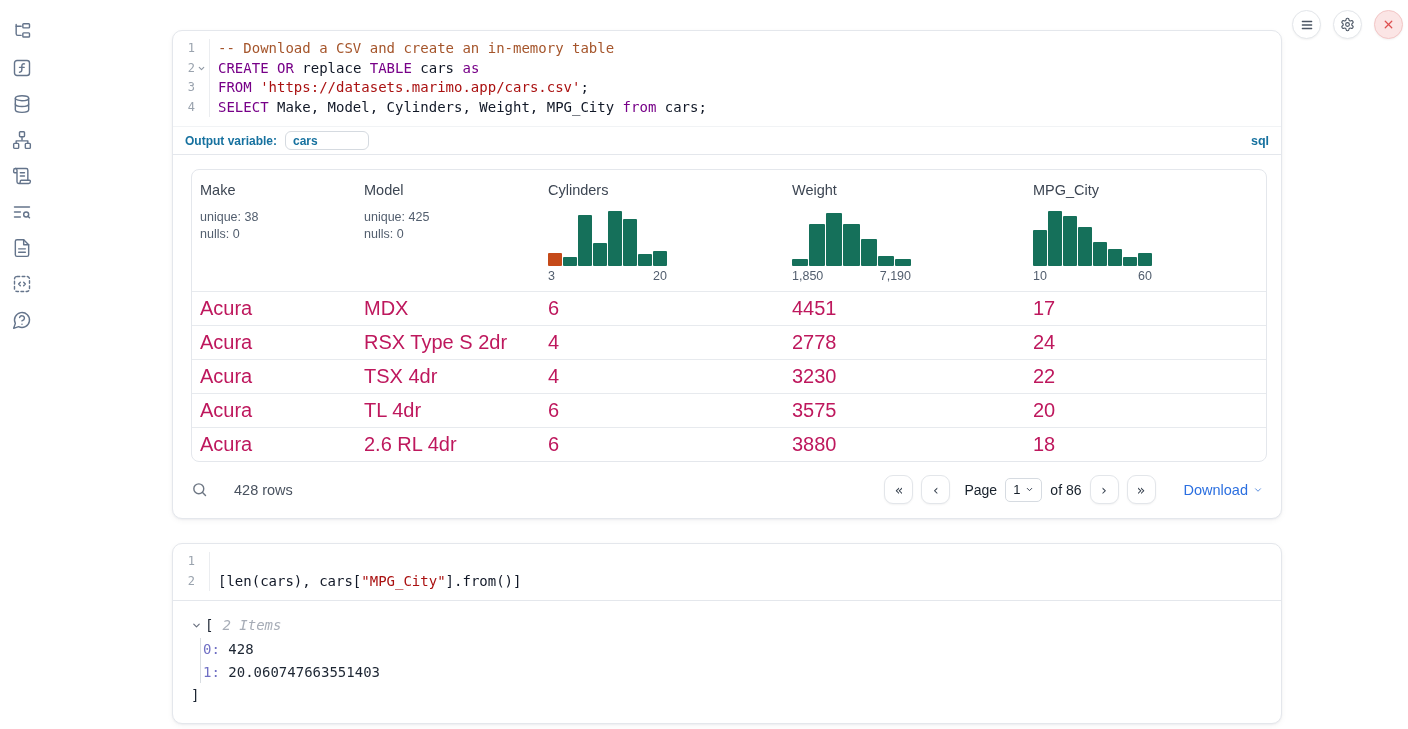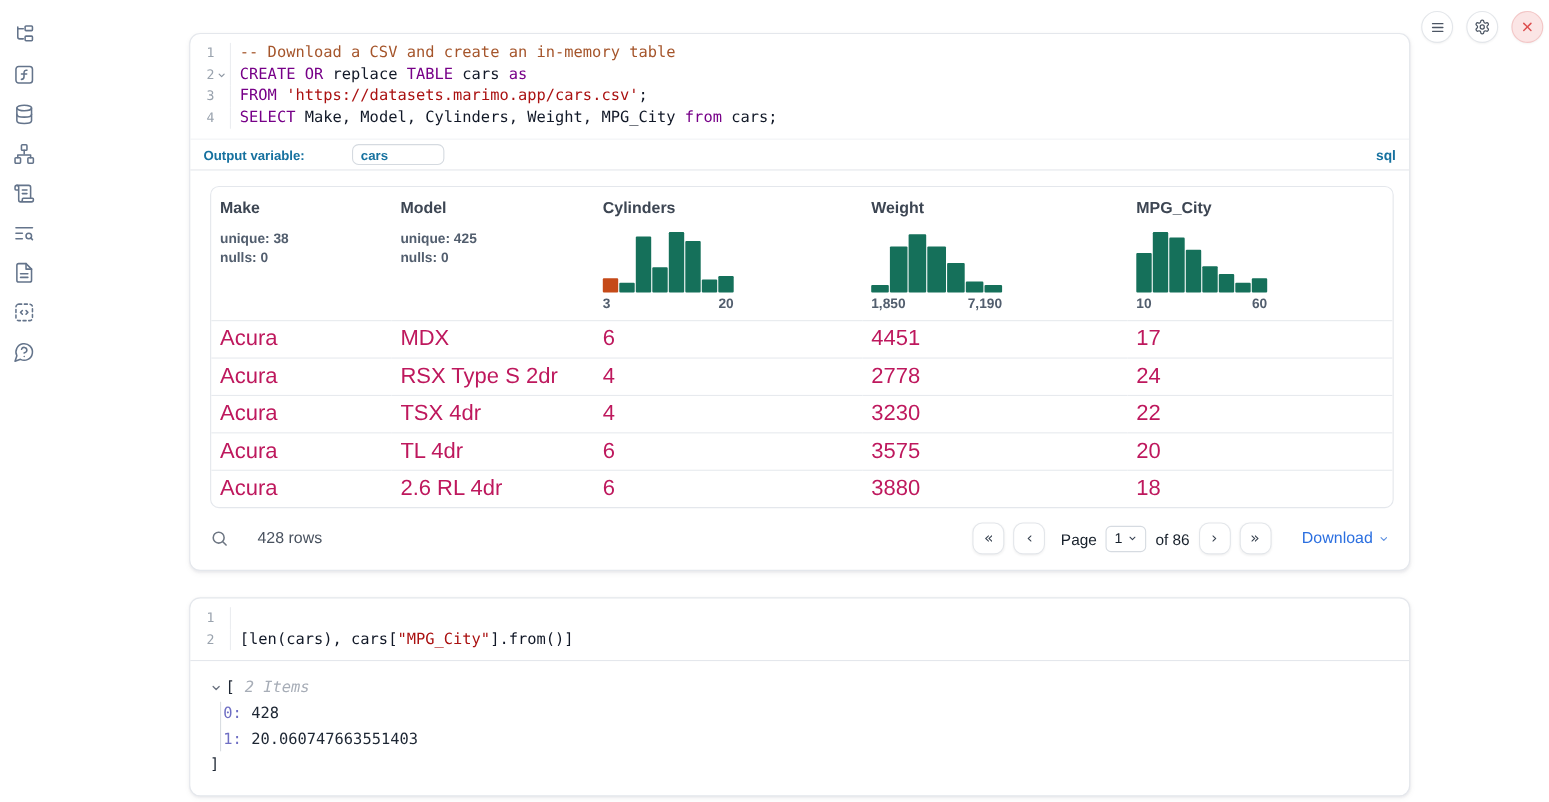--- a/index.html
+++ b/index.html
@@ -31,32 +31,32 @@
   
   .code-area{padding:8px 0 9px;}
   .cl{display:flex;line-height:19.5px;font-family:"DejaVu Sans Mono","Liberation Mono",monospace;font-size:14px;}
   .gut{display:flex;width:36px;flex:none;border-right:1px solid #ebedf0;}
   .ln{width:22px;text-align:right;color:#9aa3ae;font-size:12px;line-height:19.5px;}
   .fold{width:13px;display:flex;align-items:center;justify-content:center;}
   .src{padding-left:8px;white-space:pre;color:#111827;}
   .tk-kw{color:var(--kw);} .tk-str{color:var(--str);} .tk-cmt{color:var(--cmt);} .tk-pl{color:#111827;}
   
   .outvar-row{display:flex;align-items:center;height:27px;padding:0 12px;
-    border-top:1px solid #f1f3f5;border-bottom:1px solid #e4e7ec;gap:35px;}
+    border-top:1px solid #f1f3f5;border-bottom:1px solid #e4e7ec;}
   .outvar-label{font-size:12px;font-weight:bold;color:var(--accent);}
   .outvar-input{width:68px;height:17px;margin-left:8px;border:1px solid #d5dae0;border-radius:6px;
     padding:0 7px;font-size:12px;font-weight:bold;color:var(--accent);outline:none;
     font-family:"Liberation Sans","DejaVu Sans",sans-serif;}
   .spacer{flex:1;}
   .lang-badge{font-size:12.5px;font-weight:bold;color:var(--accent);}
   
   .table-wrap{padding:14px 18px 2px;}
   table.dtable{width:100%;border-collapse:separate;border-spacing:0;
     border:1px solid #e4e7ec;border-radius:8px;overflow:hidden;table-layout:fixed;}
-  .dtable th{text-align:left;vertical-align:top;padding:12px 8px 8px;font-weight:bold;}
+  .dtable th{text-align:left;vertical-align:top;padding:12px 8px 8px;font-weight:normal;}
   .col-name{font-size:14.5px;color:#3d4653;}
   .col-stats{margin-top:11px;font-size:12.5px;color:#525e6e;line-height:17px;}
   .hist{margin-top:12px;}
   .bars{display:flex;align-items:flex-end;gap:1px;width:119px;height:56px;}
   .bar{flex:1 1 0;background:var(--hist-green);border-radius:1px;}
   .bar.hl{background:var(--hist-orange);}
   .hist-labels{display:flex;justify-content:space-between;width:119px;
     font-size:12.5px;color:#525e6e;margin-top:3px;}
   .dtable td{height:33px;font-size:20px;color:#be185d;padding:0 8px;border-top:1px solid #e7eaee;}
   

